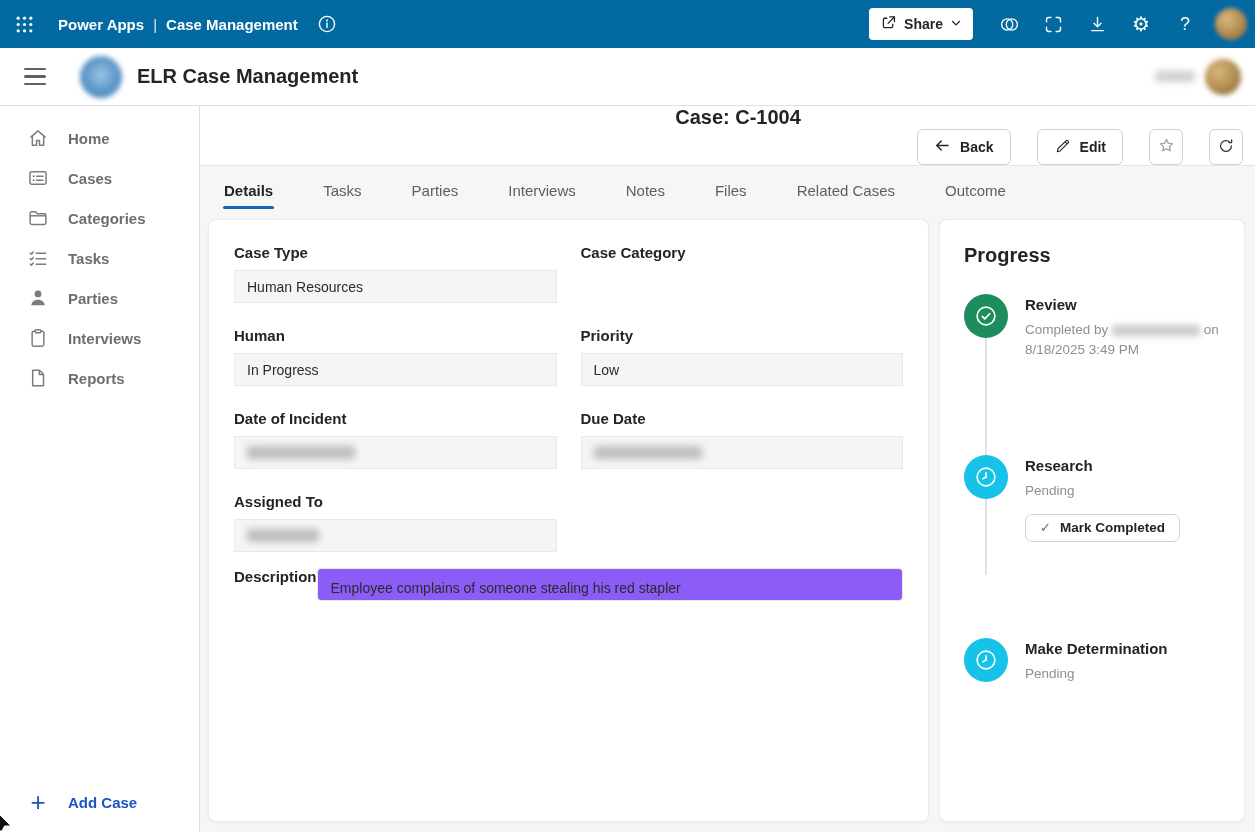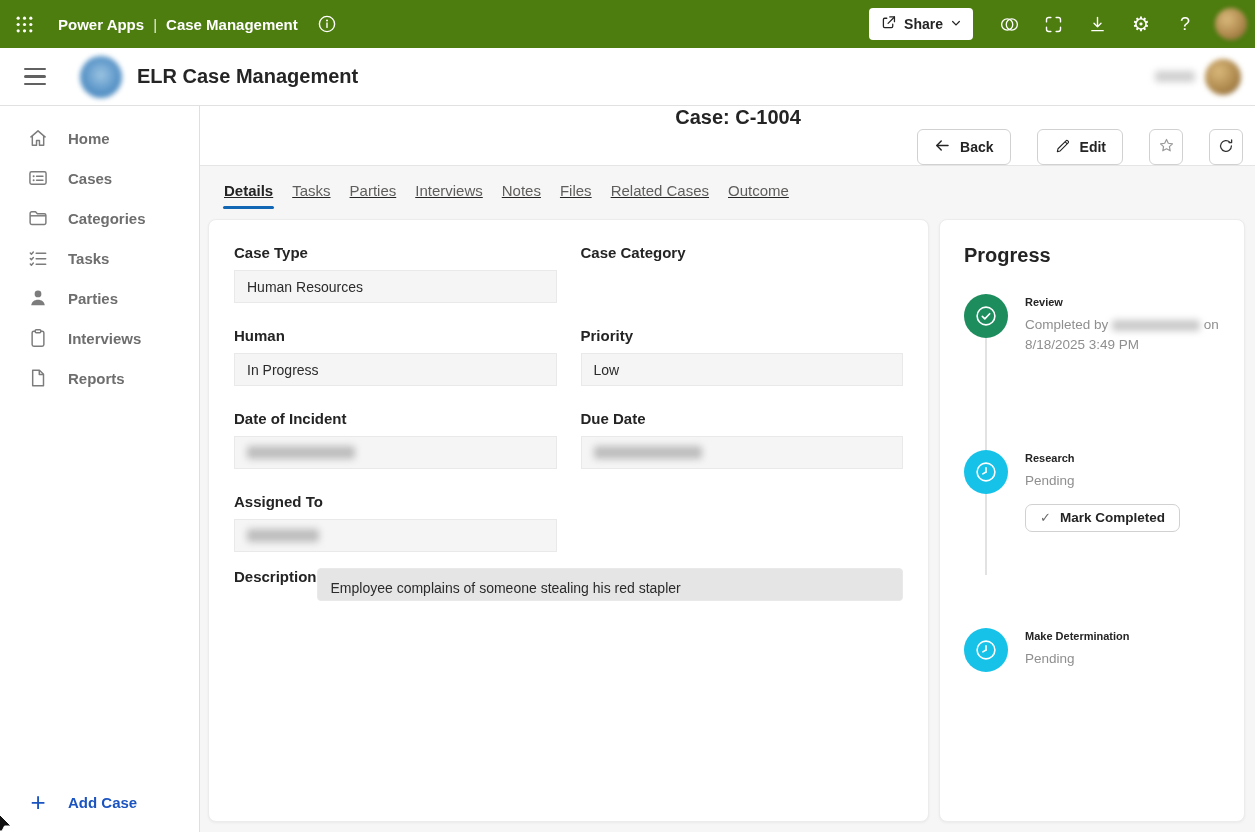--- a/index.html
+++ b/index.html
@@ -1,20 +1,20 @@
 <!DOCTYPE html>
 <html><head>
 <meta charset="utf-8">
 <style>
   * { box-sizing: border-box; margin: 0; padding: 0; }
   html,body { width:1255px; height:832px; overflow:hidden; background:#fff;
     font-family:"Liberation Sans", sans-serif; color:#242424; }
 
   
-  .topbar { height:48px; background:#4d7c0f; display:flex; align-items:center; color:#fff; }
+  .topbar { height:48px; background:#0369a1; display:flex; align-items:center; color:#fff; }
   .waffle-btn { width:48px; height:48px; display:flex; align-items:center; justify-content:center; cursor:pointer; }
   .tb-title { display:flex; align-items:center; gap:9px; margin-left:10px; font-size:15px; font-weight:700; }
   .tb-divider { font-weight:400; opacity:.85; }
   .tb-info { margin-left:19px; display:flex; }
   .tb-right { margin-left:auto; display:flex; align-items:center; padding-right:8px;justify-content:flex-end; }
   .share-btn { background:#fff; color:#242424; border:none; border-radius:4px; height:32px;
     display:flex; align-items:center; gap:7px; padding:0 11px; font-weight:700; font-size:14px;
     font-family:inherit; cursor:pointer; margin-right:14px; }
   .tb-iconbtn { width:44px; height:44px; display:flex; align-items:center; justify-content:center;
     color:#fff; cursor:pointer; background:none; border:none; }
@@ -56,51 +56,51 @@
   .main { flex:1; background:#f6f6f6; display:flex; flex-direction:column; min-width:0; }
   .case-header { height:60px; background:#fff; border-bottom:1px solid #e5e5e5;
     display:flex; align-items:center; padding:0 12px 0 33px; flex-shrink:0;flex-direction:column; }
   .case-title { font-size:20px; font-weight:700; }
   .hdr-actions { margin-left:auto; display:flex; gap:26px; align-items:center; }
   .btn { background:#fff; border:1px solid #d1d1d1; border-radius:6px; height:36px;
     display:flex; align-items:center; gap:9px; padding:0 16px; font-weight:700; font-size:14px;
     color:#242424; font-family:inherit; cursor:pointer; }
   .icon-btn { width:34px; padding:0; justify-content:center; }
 
-  .tabs { display:flex; gap:17px; padding:16px 0 0 23px; flex-shrink:0;text-decoration:underline; }
+  .tabs { display:flex; gap:48px; padding:16px 0 0 23px; flex-shrink:0; }
   .tab { font-size:15px; color:#605e5c; padding:0 1px 11px 1px; position:relative; cursor:pointer; }
   .tab.active { color:#242424; font-weight:700; }
   .tab.active::after { content:""; position:absolute; left:0; right:0; bottom:1px; height:3px;
     background:#1267b4; border-radius:3px; }
 
   .content { flex:1; display:flex; gap:10px; padding:9px 10px 10px 8px; min-height:0; }
   .card { background:#fff; border:1px solid #ececec; border-radius:8px;
     box-shadow:0 1px 3px rgba(0,0,0,.05); }
   .form-card { flex:1; padding:24px 25px; display:flex; flex-direction:column; overflow:hidden; }
   .form-grid { display:grid; grid-template-columns:1fr 1fr; column-gap:39px; row-gap:16px;gap:24px; }
   .field-label { font-size:15px; font-weight:700; margin-bottom:9px; }
   .field-input { height:33px; background:#f5f5f5; border:1px solid #e9e9e9; border-radius:0;
     display:flex; align-items:center; padding:0 12px; font-size:14px; color:#2b2b2b; }
   .desc-block { margin-top:16px; display:flex; flex-direction:row; flex:1; min-height:0; }
-  .desc-input { flex:1; background:#e5e5e5; border:1px solid #e9e9e9; border-radius:4px;
+  .desc-input { flex:1; background:#8b5cf6; border:1px solid #e9e9e9; border-radius:4px;
     padding:11px 13px; font-size:14px; color:#2b2b2b; align-items:flex-start; }
 
   
   .progress-card { width:306px; padding:24px 24px; flex-shrink:0; }
   .progress-title { font-size:20px; font-weight:700; margin-bottom:27px; }
   .timeline { position:relative; }
   .timeline-line { position:absolute; left:21px; top:44px; width:2px; height:237px; background:#e2e2e2; }
   .p-step { display:flex; gap:17px; position:relative; }
   .p-step.gap { margin-bottom:96px; }
   .step-circle { width:44px; height:44px; border-radius:50%; display:flex; align-items:center;
     justify-content:center; flex-shrink:0; position:relative; z-index:1; }
   .circle-completed { background:#1e8d5e; }
   .circle-pending  { background:#16c2e8; }
   .step-body { padding-top:2px; }
-  .step-name { font-size:11px; font-weight:700; }
+  .step-name { font-size:15px; font-weight:700; }
   .step-status { font-size:13.5px; color:#8f8f8f; margin-top:7px; line-height:1.45; max-width:208px; }
   .mark-btn { margin-top:13px; height:28px; background:#fff; border:1px solid #d1d1d1; border-radius:7px;
     display:inline-flex; align-items:center; gap:9px; padding:0 14px; font-size:13.5px; font-weight:700;
     color:#242424; font-family:inherit; cursor:pointer; }
   .mark-check { color:#6a6a6a; font-weight:400; font-size:13px; }
 
   .cursor-ghost { position:fixed; left:-3px; bottom:-4px; }
 </style>
 </head>
 <body>

